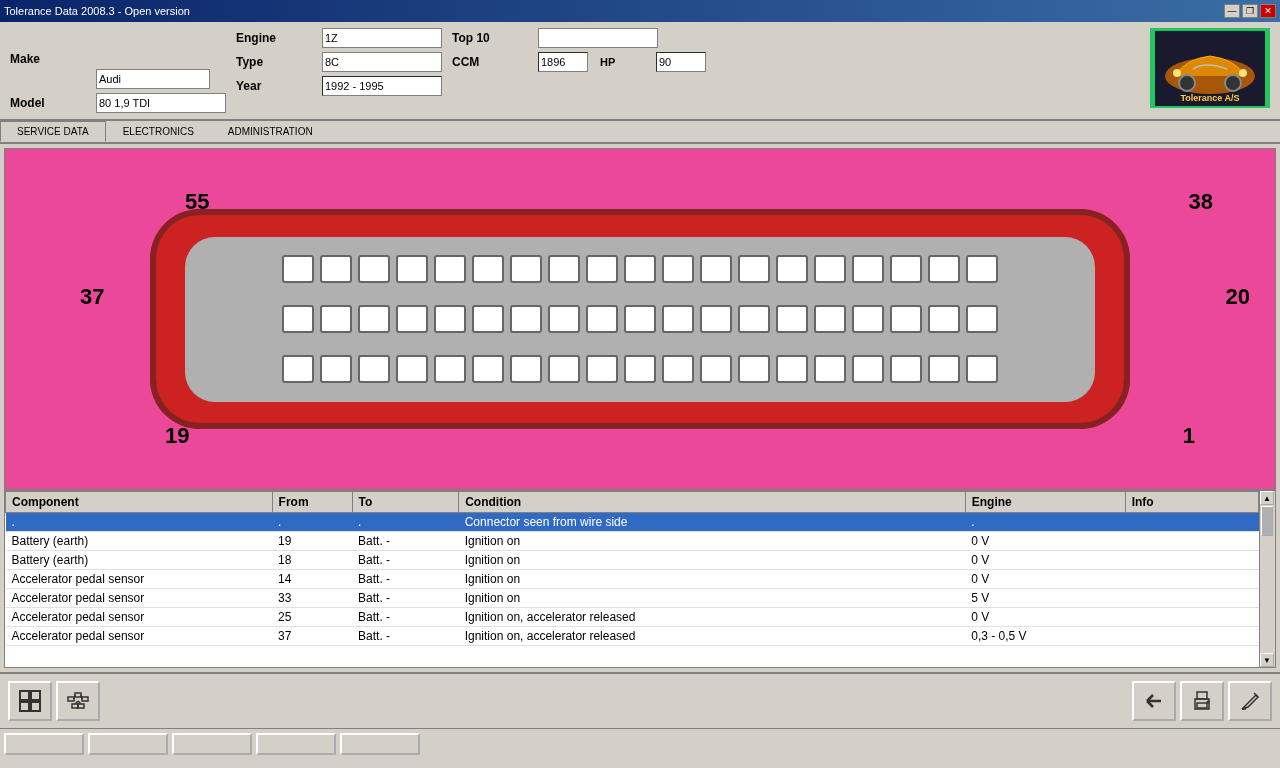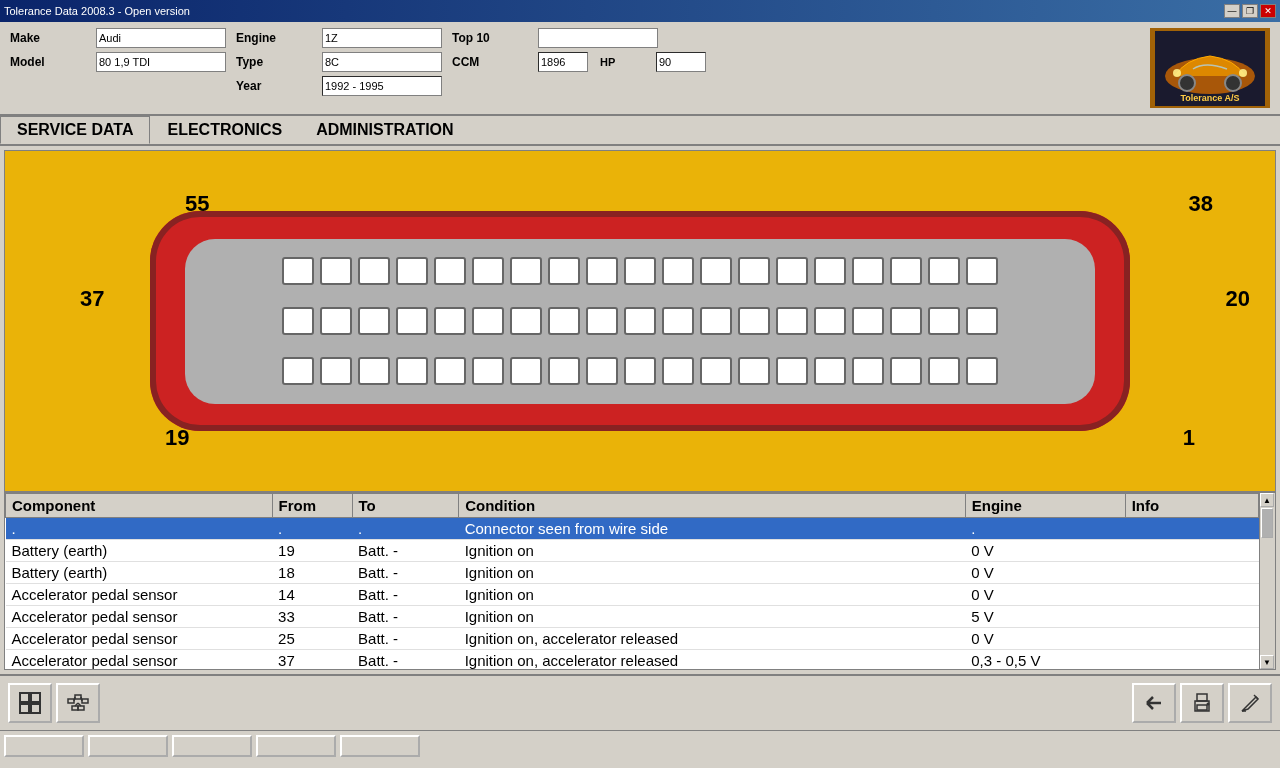--- a/index.html
+++ b/index.html
@@ -57,37 +57,37 @@
     }
     .logo-area {
       margin-left: auto;
       display: flex;
       flex-direction: column;
       align-items: center;
       justify-content: center;
     }
     .logo-img {
       width: 120px; height: 80px;
-      background: #a16207;
+      background: #22c55e;
       display: flex; align-items: center; justify-content: center;
       position: relative;
       overflow: hidden;
     }
 
     
     #menu-bar {
       background: #d4d0c8;
       border-bottom: 2px solid #808080;
       display: flex;
       gap: 0;
     }
     .menu-item {
       padding: 4px 16px;
-      font-size: 16px;
-      font-weight: bold;
+      font-size: 10px;
+      font-weight: normal;
       cursor: pointer;
       border: 1px solid transparent;
       border-bottom: none;
     }
     .menu-item.active {
       background: #d4d0c8;
       border: 1px solid #808080;
       border-bottom: 1px solid #d4d0c8;
     }
 
@@ -97,21 +97,21 @@
       margin: 4px;
       border: 1px solid #808080;
       height: 520px;
       display: flex;
       flex-direction: column;
     }
 
     
     #connector-diagram {
       flex: 0 0 340px;
-      background: #eab308;
+      background: #ec4899;
       display: flex;
       align-items: center;
       justify-content: center;
       position: relative;
       padding: 20px;
     }
 
     .connector-outer {
       width: 980px;
       height: 220px;
@@ -160,21 +160,21 @@
     #data-table-container {
       flex: 1;
       border-top: 2px solid #808080;
       overflow: hidden;
       display: flex;
       flex-direction: column;
     }
     #data-table {
       width: 100%;
       border-collapse: collapse;
-      font-size: 15px;
+      font-size: 12px;
     }
     #data-table thead th {
       background: #d4d0c8;
       border: 1px solid #808080;
       padding: 3px 6px;
       text-align: left;
       font-weight: bold;
       position: sticky;
       top: 0;
     }
@@ -244,21 +244,21 @@
     <span style="background:#cc0000;color:white;">✕</span>
   </div>
 </div>
 
 <div id="top-panel">
 
   <div class="form-section">
     <div class="form-row">
       <span class="form-label">Make</span>
       <div class="form-select-wrapper">
-        <select class="form-select" style="width:130px;">
+        <select class="form-select" style="width:114px;margin-top:41px;">
           <option>Audi</option>
         </select>
       </div>
     </div>
     <div class="form-row">
       <span class="form-label">Model</span>
       <div class="form-select-wrapper">
         <select class="form-select" style="width:130px;">
           <option>80 1,9 TDI</option>
         </select>

